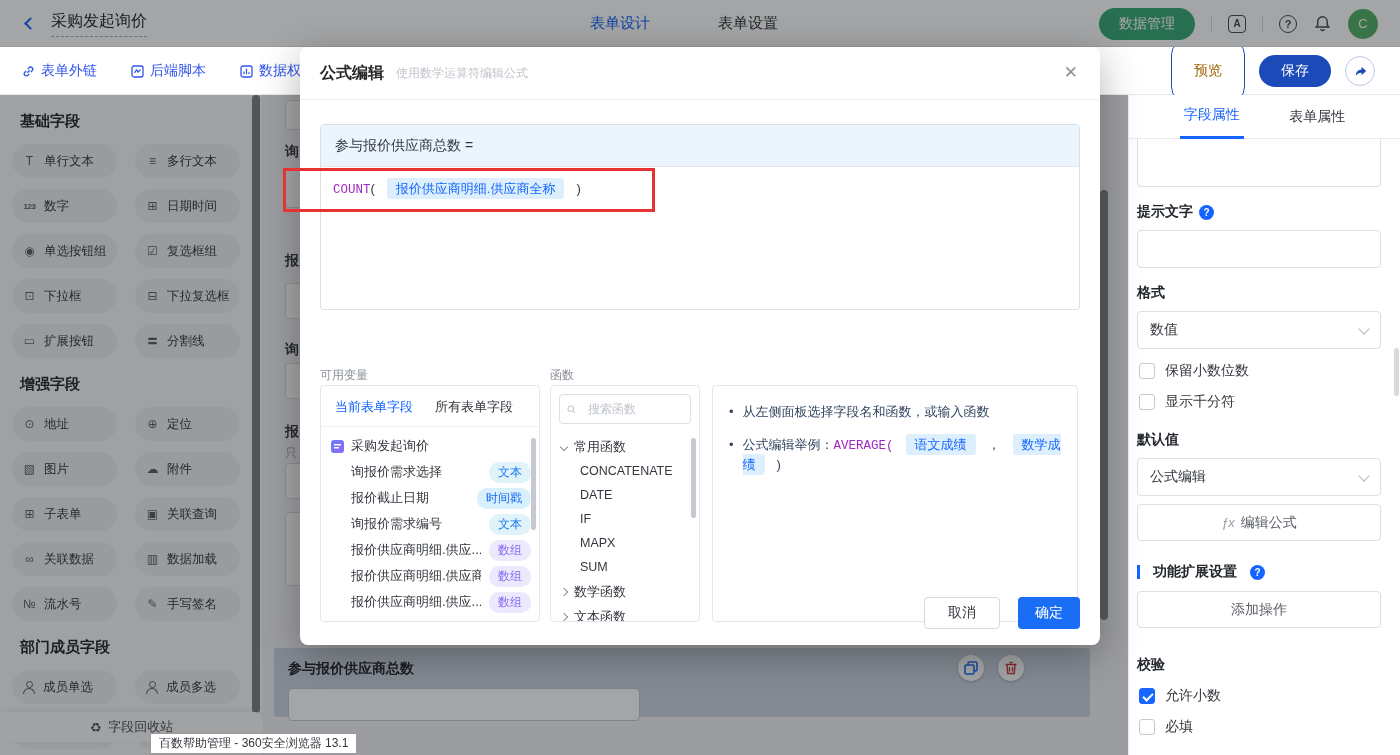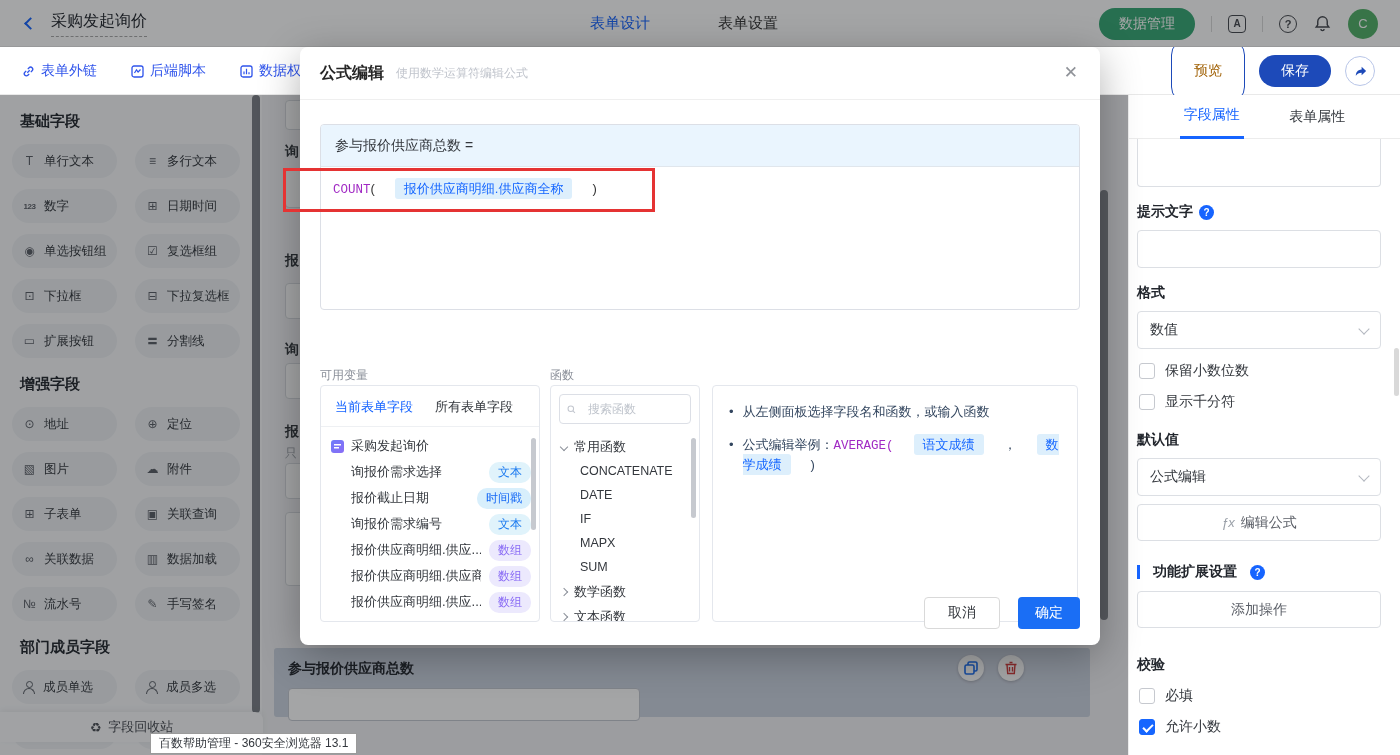--- a/index.html
+++ b/index.html
@@ -87,21 +87,21 @@
   
   .modal { position:absolute; left:300px; top:47px; width:800px; height:598px; background:#fff; border-radius:8px; box-shadow:0 10px 40px rgba(0,0,0,.3); z-index:100; }
   .m-head { position:relative; height:53px; border-bottom:1px solid #efefef; display:flex; align-items:center; padding:0 20px; gap:12px; }
   .m-title { font-size:16px; font-weight:bold; color:#262626; }
   .m-sub { font-size:12px; color:#c0c4cc; }
   .m-close { position:absolute; right:22px; top:15px; font-size:17px; color:#909399; cursor:pointer; }
   .f-box { position:absolute; left:20px; top:77px; width:760px; height:186px; border:1px solid #dcdfe6; border-radius:4px; overflow:hidden; }
   .f-target { height:42px; background:#eaf5fe; border-bottom:1px solid #e0e6ec; display:flex; align-items:center; padding:0 14px; font-size:14px; color:#33373d; }
   .f-body { padding:13px 12px; font-size:13px; }
   .f-func { color:#a12ac4; font-family:"Liberation Mono","DejaVu Sans Mono",monospace; font-size:12.5px; }
-  .chip { background:#ddeffc; color:#1667ff; border-radius:3px; padding:3px 9px; font-size:13px; margin:0 20px; }
+  .chip { background:#ddeffc; color:#1667ff; border-radius:3px; padding:3px 9px; font-size:13px; margin:0 12px; }
   .p-label { position:absolute; top:320px; font-size:12px; color:#8a8f99; }
   .panel { position:absolute; top:338px; height:237px; border:1px solid #e4e7ed; border-radius:4px; background:#fff; overflow:hidden; }
   .vars-panel { left:20px; width:220px; }
   .v-tabs { display:flex; align-items:center; gap:22px; padding:12px 14px 10px; border-bottom:1px solid #eef0f3; font-size:13px; }
   .v-tab { color:#33373d; } .v-tab.active { color:#1664ff; }
   .v-list { padding:6px 8px 0 10px; }
   .v-root { display:flex; align-items:center; gap:7px; height:26px; font-size:13px; color:#33373d; }
   .doc-icon { width:13px; height:13px; border-radius:3px; flex:none;
     background:linear-gradient(#fff,#fff) 3px 4px/7px 1.5px no-repeat,
                linear-gradient(#fff,#fff) 3px 7px/5px 1.5px no-repeat,
@@ -386,26 +386,26 @@
           <span>功能扩展设置</span>
           <span class="q-icon">?</span>
         </div>
       <button class="rp-btn">
           <span>添加操作</span>
         </button>
       <div class="rp-label" style="margin-top:28px;">
           <span>校验</span>
         </div>
       <div class="cb-row">
+          <span class="cb checked"></span>
+          <span>允许小数</span>
+        </div>
+      <div class="cb-row">
           <span class="cb"></span>
           <span>必填</span>
-        </div>
-      <div class="cb-row">
-          <span class="cb checked"></span>
-          <span>允许小数</span>
         </div>
     </div>
   </aside>
   <div class="rp-scroll"></div>
 
   <div class="dim-top"></div>
   <div class="dim-main"></div>
 
   <section class="modal">
     <div class="m-head">

